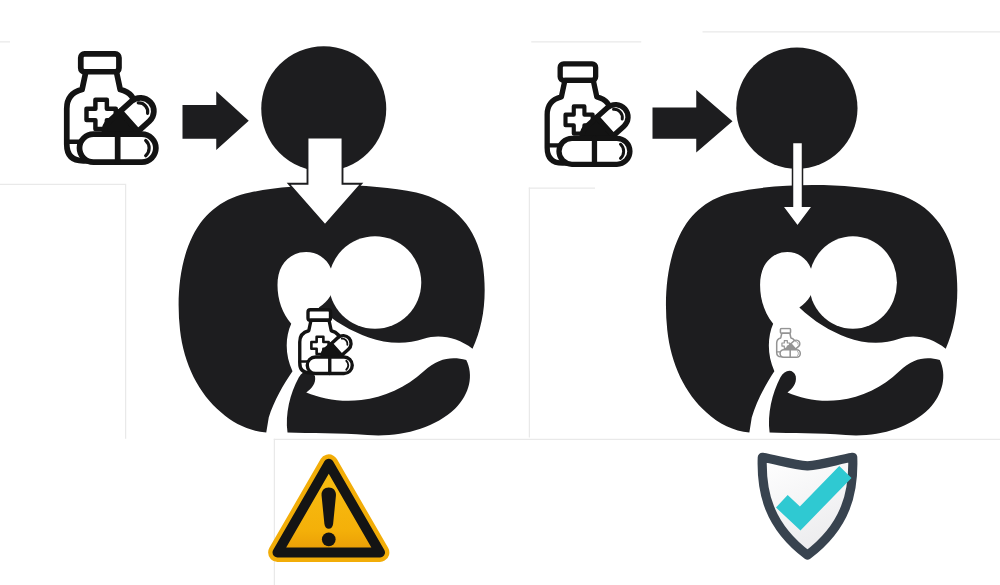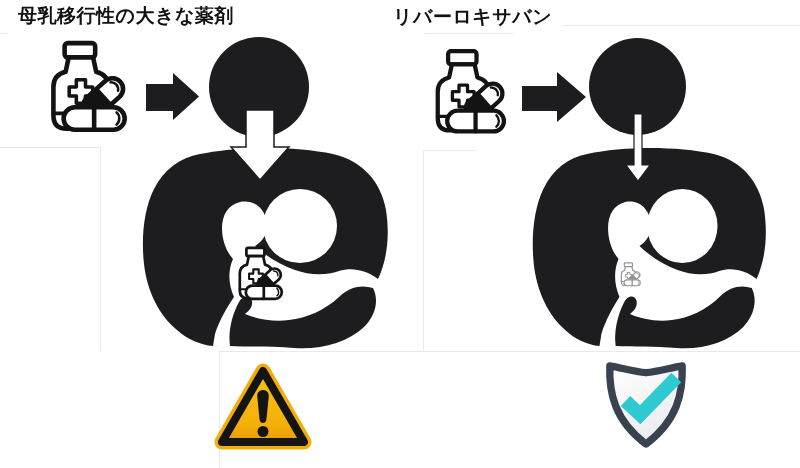--- a/index.html
+++ b/index.html
@@ -58,21 +58,20 @@
   <div class="abs faint" style="left:100px;top:147px;width:1px;height:204px"></div>
   <div class="abs faint" style="left:219px;top:351px;width:581px;height:1px"></div>
   <div class="abs faint" style="left:219px;top:351px;width:1px;height:117px"></div>
   <div class="abs faint" style="left:562px;top:25px;width:238px;height:1px"></div>
   <div class="abs faint" style="left:425px;top:33px;width:88px;height:1px"></div>
   <div class="abs faint" style="left:423px;top:150px;width:53px;height:1px"></div>
   <div class="abs faint" style="left:423px;top:150px;width:1px;height:200px"></div>
 
   <div class="abs" style="left:0;top:0;width:400px;height:468px">
 
-    <div class="abs title" style="left:18px;top:3px">母乳移行性の大きな薬剤</div>
 
     <svg class="abs" style="left:30px;top:40px" width="112" height="102" viewBox="0 0 110 100">
         <use href="#med-icon"></use>
       </svg>
 
     <svg class="abs" style="left:144px;top:70px" width="58" height="54" viewBox="0 0 58 54">
       <polygon fill="#1d1d1f" points="2,14 29,14 29,3 55,26.5 29,50 29,41 2,41"></polygon>
     </svg>
 
     <div class="abs head" style="left:209px;top:37px;width:100px;height:100px"></div>
@@ -92,21 +91,20 @@
     <svg class="abs" style="left:213px;top:362px" width="100" height="90" viewBox="0 0 100 90">
       <path d="M 50,9 L 91,80 L 9,80 Z" fill="url(#wgrad)" stroke="#F2AD08" stroke-width="15" stroke-linejoin="round"></path>
       <path d="M 50,9 L 91,80 L 9,80 Z" fill="url(#wgrad)" stroke-width="8" stroke-linejoin="round" stroke="#141414"></path>
       <path d="M 50,28 C 54,28 56.2,31 55.7,35 L 53.5,57 C 53.3,59.5 51.8,61 50,61 C 48.2,61 46.7,59.5 46.5,57 L 44.3,35 C 43.8,31 46,28 50,28 Z" fill="#141414"></path>
       <circle cx="50" cy="69.5" r="5.5" fill="#141414"></circle>
     </svg>
   </div>
 
   <div class="abs" style="left:400px;top:0;width:400px;height:468px">
 
-    <div class="abs title" style="left:-7px;top:4px">リバーロキサバン</div>
 
     <svg class="abs" style="left:16px;top:48px" width="104" height="95" viewBox="0 0 110 100">
         <use href="#med-icon"></use>
       </svg>
 
     <svg class="abs" style="left:120px;top:70px" width="68" height="54" viewBox="0 0 68 54">
       <polygon fill="#1d1d1f" points="2,16 37,16 37,2 66,27 37,52 37,41 2,41"></polygon>
     </svg>
 
     <div class="abs head" style="left:189px;top:38px;width:97px;height:97px"></div>

